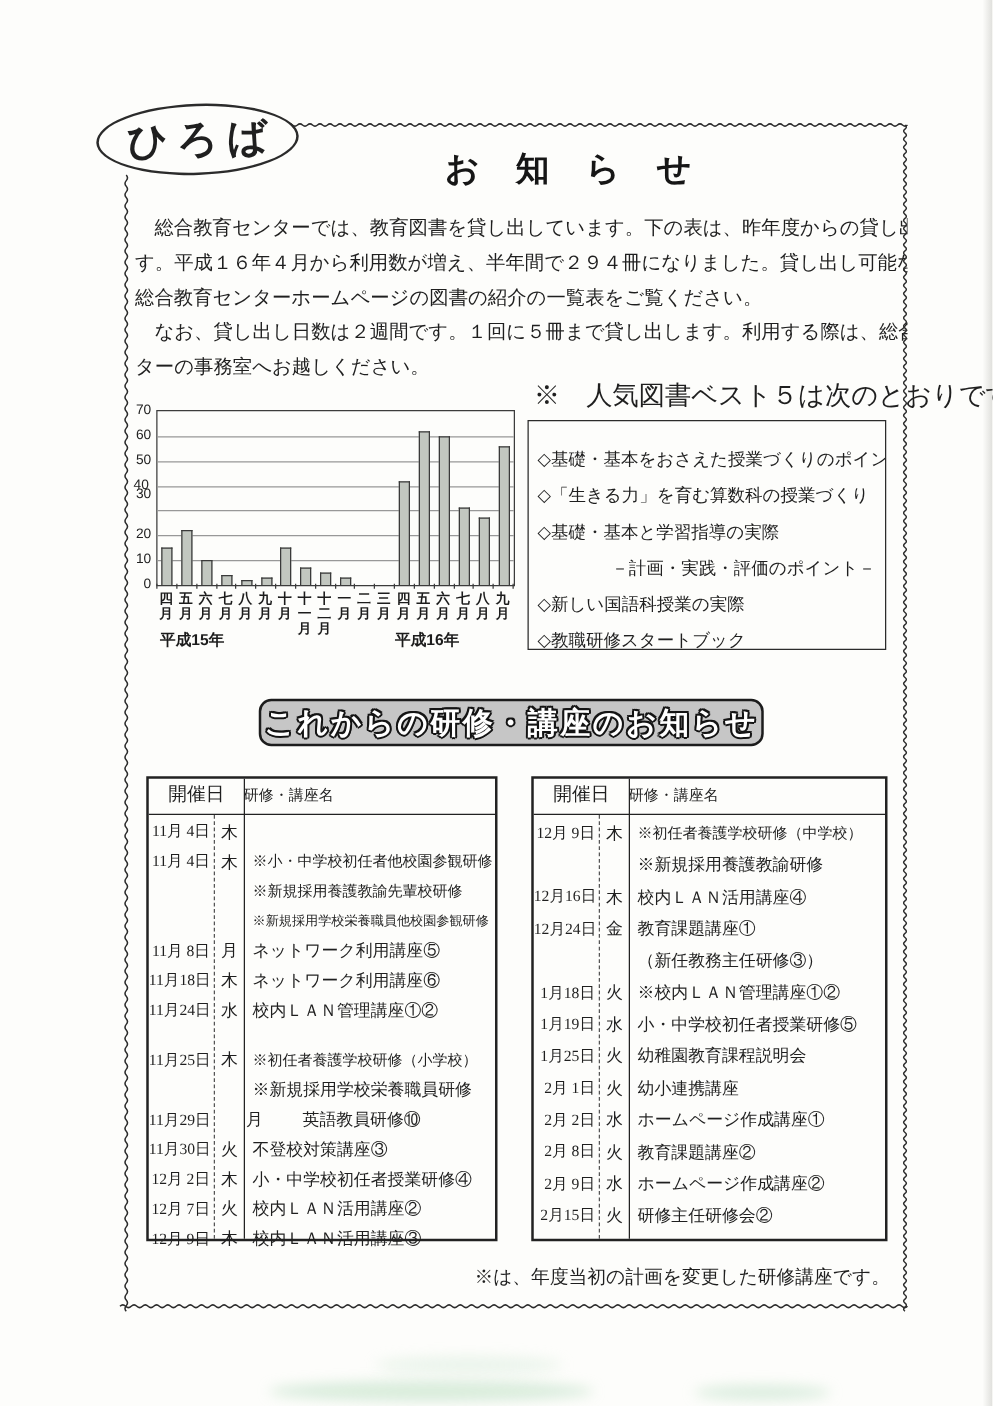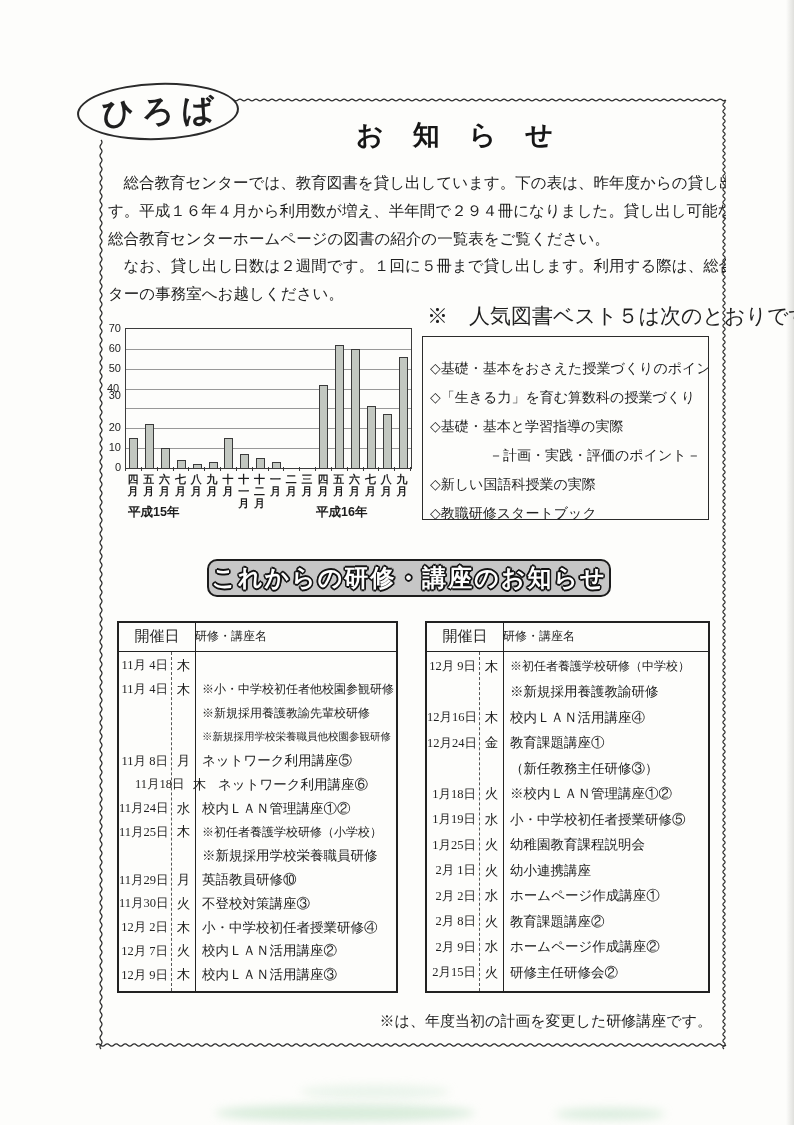--- a/index.html
+++ b/index.html
@@ -286,41 +286,41 @@
       <div class="t-row" style="height: 23.8px;">
         <div class="c-date"></div>
         <div class="c-day"></div>
         <div class="c-name xs">※新規採用学校栄養職員他校園参観研修</div>
       </div>
       <div class="t-row" style="height: 23.8px;">
         <div class="c-date">11月 8日</div>
         <div class="c-day">月</div>
         <div class="c-name">ネットワーク利用講座⑤</div>
       </div>
-      <div class="t-row" style="height: 23.8px; margin-left: 16px;">
+      <div class="t-row" style="height: 23.8px;">
         <div class="c-date">11月18日</div>
         <div class="c-day">木</div>
         <div class="c-name">ネットワーク利用講座⑥</div>
       </div>
       <div class="t-row" style="height: 23.8px;">
         <div class="c-date">11月24日</div>
         <div class="c-day">水</div>
         <div class="c-name">校内ＬＡＮ管理講座①②</div>
       </div>
-      <div class="t-row" style="height: 23.8px;">
+      <div class="t-row" style="height: 23.8px; margin-top: 16px;">
         <div class="c-date">11月25日</div>
         <div class="c-day">木</div>
         <div class="c-name sm">※初任者養護学校研修（小学校）</div>
       </div>
       <div class="t-row" style="height: 23.8px;">
         <div class="c-date"></div>
         <div class="c-day"></div>
         <div class="c-name">※新規採用学校栄養職員研修</div>
       </div>
-      <div class="t-row" style="height: 23.8px;">
+      <div class="t-row" style="height: 23.8px; gap: 20px;">
         <div class="c-date">11月29日</div>
         <div class="c-day">月</div>
         <div class="c-name">英語教員研修⑩</div>
       </div>
       <div class="t-row" style="height: 23.8px;">
         <div class="c-date">11月30日</div>
         <div class="c-day">火</div>
         <div class="c-name">不登校対策講座③</div>
       </div>
       <div class="t-row" style="height: 23.8px;">

